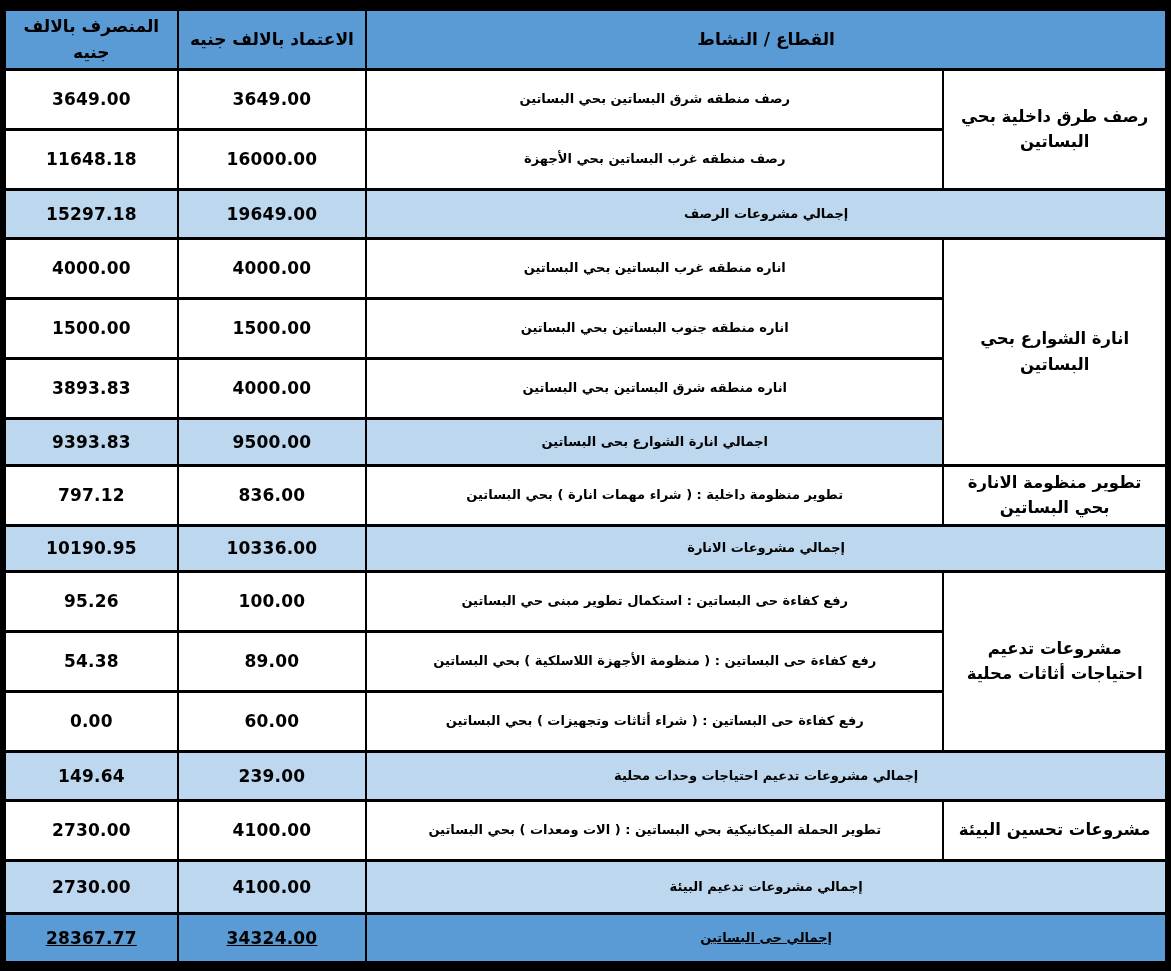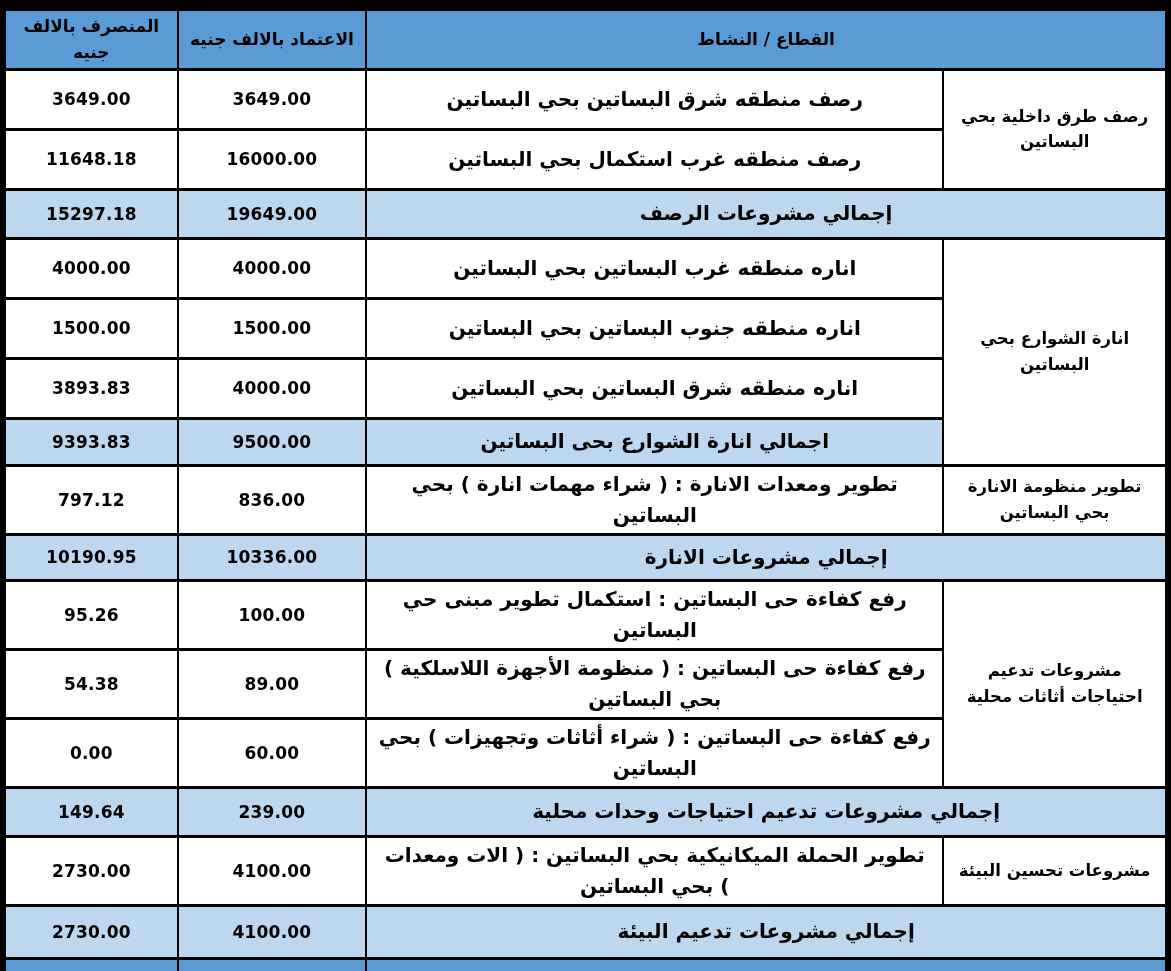--- a/index.html
+++ b/index.html
@@ -34,21 +34,21 @@
     font-weight: bold;
     color: var(--text_color);
   }
   td, th {
     border-style: solid;
     border-color: var(--border_color);
     border-width: 3px 2px 3px 2px;
     text-align: center;
     vertical-align: middle;
     padding: 2px 10px;
-    font-size: 20px;
+    font-size: 13px;
     line-height: 1.55;
     background: var(--cell_bg);
     overflow: hidden;
   }
   tr.header-row th {
     background: var(--header_bg);
     height: 48px;
     font-size: 17px;
   }
   tr.data-row { height: 60px; }
@@ -90,21 +90,21 @@
       <th>المنصرف بالالف جنيه</th>
     </tr>
 
     <tr class="data-row">
       <td rowspan="2" class="category-cell">رصف طرق داخلية بحي البساتين</td>
       <td>رصف منطقه شرق البساتين بحي البساتين</td>
       <td class="num-cell">3649.00</td>
       <td class="num-cell">3649.00</td>
     </tr>
     <tr class="data-row">
-      <td>رصف منطقه غرب استكمال بحي البساتين</td>
+      <td>رصف منطقه غرب البساتين بحي الأجهزة</td>
       <td class="num-cell">16000.00</td>
       <td class="num-cell">11648.18</td>
     </tr>
     <tr class="subtotal-row">
       <td colspan="2">إجمالي مشروعات الرصف</td>
       <td class="num-cell">19649.00</td>
       <td class="num-cell">15297.18</td>
     </tr>
 
     <tr class="data-row">
@@ -124,21 +124,21 @@
       <td class="num-cell">3893.83</td>
     </tr>
     <tr class="subtotal-row" style="height:47px">
       <td class="subtotal-cell">اجمالي انارة الشوارع بحى البساتين</td>
       <td class="num-cell subtotal-cell">9500.00</td>
       <td class="num-cell subtotal-cell">9393.83</td>
     </tr>
 
     <tr class="data-row">
       <td class="category-cell">تطوير منظومة الانارة بحي البساتين</td>
-      <td>تطوير ومعدات الانارة : ( شراء مهمات انارة ) بحي البساتين</td>
+      <td>تطوير منظومة داخلية : ( شراء مهمات انارة ) بحي البساتين</td>
       <td class="num-cell">836.00</td>
       <td class="num-cell">797.12</td>
     </tr>
     <tr class="subtotal-row" style="height:46px">
       <td colspan="2">إجمالي مشروعات الانارة</td>
       <td class="num-cell">10336.00</td>
       <td class="num-cell">10190.95</td>
     </tr>
 
     <tr class="data-row">

